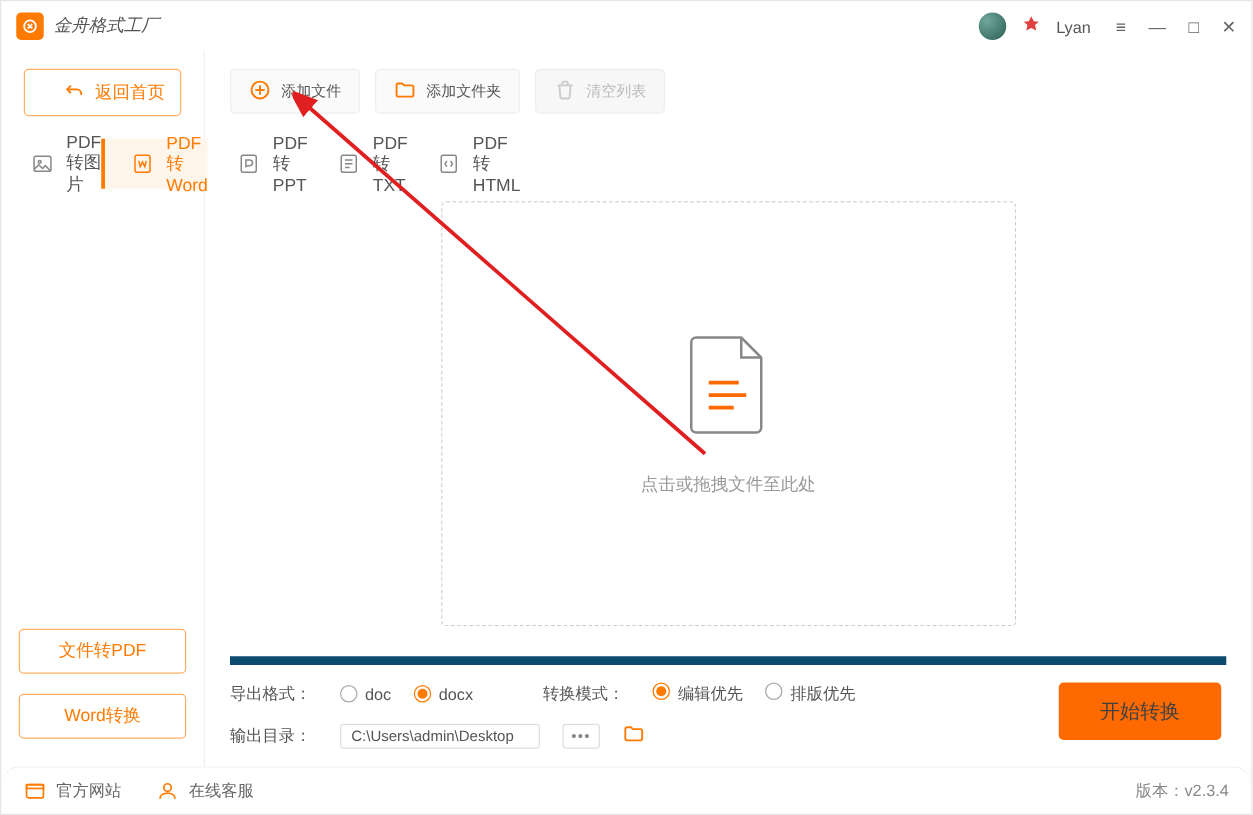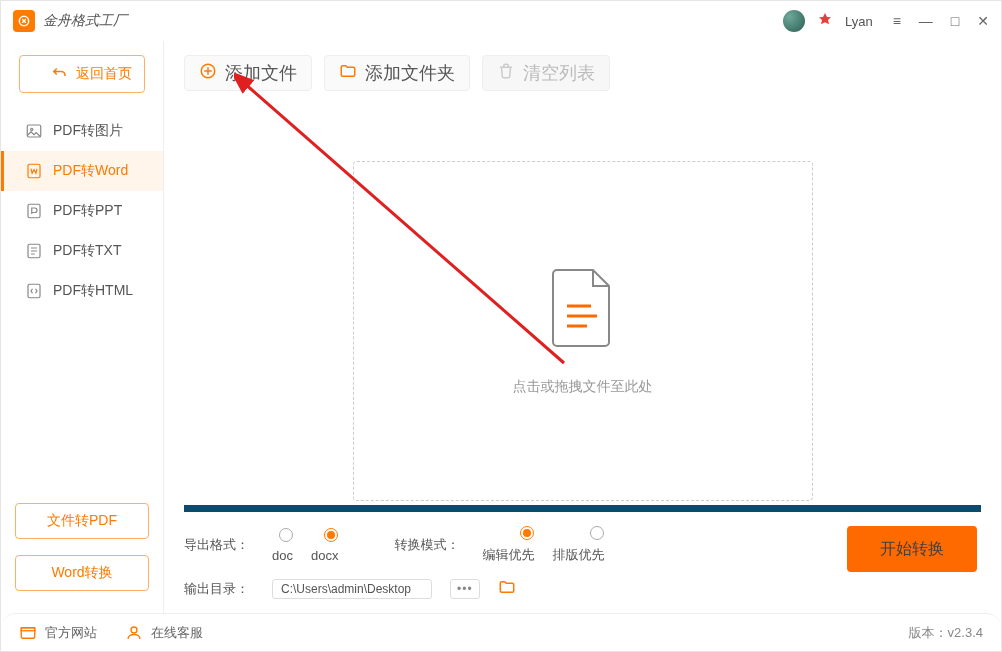--- a/index.html
+++ b/index.html
@@ -12,45 +12,45 @@
   .titlebar-right { display: flex; align-items: center; gap: 12px; }
   .avatar { width: 22px; height: 22px; border-radius: 50%; background: radial-gradient(circle at 30% 30%, #6fa89b, #2b5d52); }
   .vip-icon { width: 16px; height: 16px; }
   .username { color: #555; font-size: 13px; margin-right: 8px; }
   .win-controls { display: flex; gap: 18px; color: #666; font-size: 14px; }
   .win-controls span { cursor: pointer; }
 
   .body-area { flex: 1; display: flex; min-height: 0; }
   .sidebar { width: 163px; border-right: 1px solid #eee; display: flex; flex-direction: column; padding-top: 14px; }
   .back-home { margin: 0 18px 18px; height: 38px; border: 1px solid #ffb066; border-radius: 4px; display: flex; align-items: center; justify-content: center; gap: 8px; color: #ff7a00; font-size: 14px; cursor: pointer; padding-left: 18px; }
-  .nav-items { display: flex; flex-direction: column; }
+  .nav-items { display: flex; flex-direction: row; }
   .nav-item { height: 40px; display: flex; align-items: center; gap: 10px; padding-left: 24px; font-size: 14px; color: #555; cursor: pointer; }
   .nav-item.active { background: #fff5eb; color: #ff7a00; border-left: 3px solid #ff7a00; padding-left: 21px; }
   .nav-item .nav-icon { width: 18px; height: 18px; display: flex; align-items: center; justify-content: center; }
   .nav-item.active .nav-icon svg { stroke: #ff7a00; }
   .sidebar-bottom { margin-top: auto; padding: 0 14px 22px; display: flex; flex-direction: column; gap: 16px; }
   .side-btn { height: 36px; border: 1px solid #ffb066; border-radius: 4px; display: flex; align-items: center; justify-content: center; font-size: 14px; color: #ff7a00; cursor: pointer; }
 
   .main-area { flex: 1; display: flex; flex-direction: column; padding: 14px 20px 0 20px; position: relative; }
   .toolbar { display: flex; gap: 12px; }
-  .tool-btn { height: 36px; padding: 0 14px; border: 1px solid #eee; border-radius: 4px; display: flex; align-items: center; gap: 8px; font-size: 18px; color: #555; cursor: pointer; background: #fafafa; }
+  .tool-btn { height: 36px; padding: 0 14px; border: 1px solid #eee; border-radius: 4px; display: flex; align-items: center; gap: 8px; font-size: 12px; color: #555; cursor: pointer; background: #fafafa; }
   .tool-btn .tool-icon svg { stroke: #ff7a00; }
   .tool-btn.disabled { color: #bbb; background: #f7f7f7; cursor: not-allowed; }
   .tool-btn.disabled .tool-icon svg { stroke: #ccc; }
 
   .drop-zone { margin: 70px auto 0; width: 460px; height: 340px; border: 1px dashed #ccc; border-radius: 4px; display: flex; flex-direction: column; align-items: center; justify-content: center; gap: 24px; cursor: pointer; }
   .drop-text { color: #999; font-size: 14px; }
 
   .arrow-annotation { position: absolute; left: 70px; top: 32px; pointer-events: none; }
 
   .bottom-controls { margin-top: auto; border-top: 7px solid #0c4a6e; padding: 14px 0 14px 0; display: flex; align-items: flex-start; }
   .bottom-left { display: flex; flex-direction: column; gap: 14px; flex: 1; }
   .ctrl-row { display: flex; align-items: center; gap: 18px; font-size: 13px; color: #555; }
   .ctrl-row .label { min-width: 70px; }
-  .radio { display: flex; align-items: flex-end; gap: 6px; cursor: pointer; flex-direction: column; }
+  .radio { display: flex; align-items: flex-start; gap: 6px; cursor: pointer; }
   .radio-circle { width: 14px; height: 14px; border: 1px solid #aaa; border-radius: 50%; display: flex; align-items: center; justify-content: center; }
   .radio.checked .radio-circle { border-color: #ff7a00; }
   .radio.checked .radio-circle::after { content: ""; width: 8px; height: 8px; background: #ff7a00; border-radius: 50%; }
   .path-input { border: 1px solid #ddd; border-radius: 3px; padding: 2px 8px; min-width: 160px; font-size: 12px; color: #555; }
   .path-more { border: 1px solid #ddd; border-radius: 3px; padding: 2px 6px; color: #888; font-size: 12px; cursor: pointer; letter-spacing: 1px; }
   .open-folder-icon { cursor: pointer; }
   .convert-btn { width: 130px; height: 46px; background: #ff6a00; color: #404040; font-size: 16px; border-radius: 4px; display: flex; align-items: center; justify-content: center; cursor: pointer; margin-right: 4px; }
 
   .footer { height: 38px; border-top: 1px solid #eee; display: flex; align-items: center; padding: 0 18px; font-size: 13px; color: #666; border-radius: 15px; }
   .footer-left { display: flex; gap: 28px; flex: 1; }

